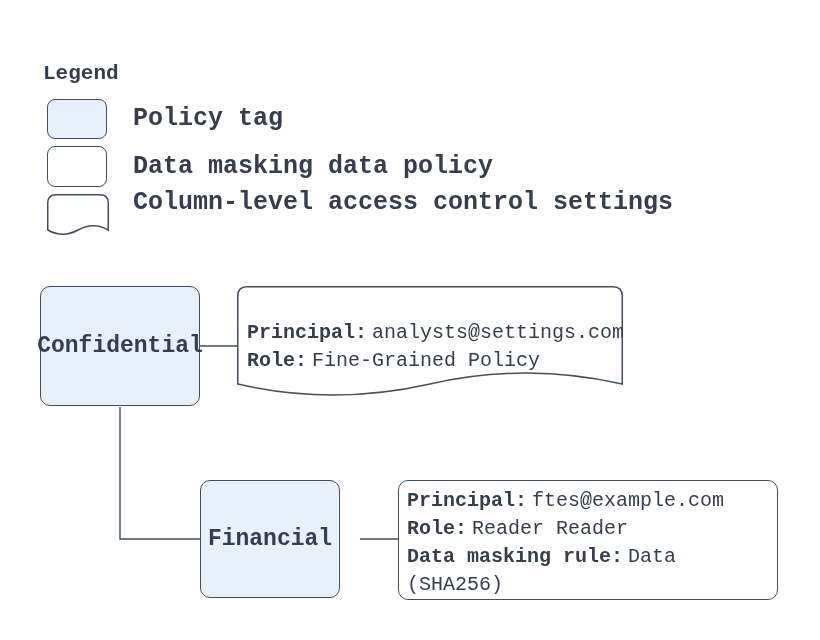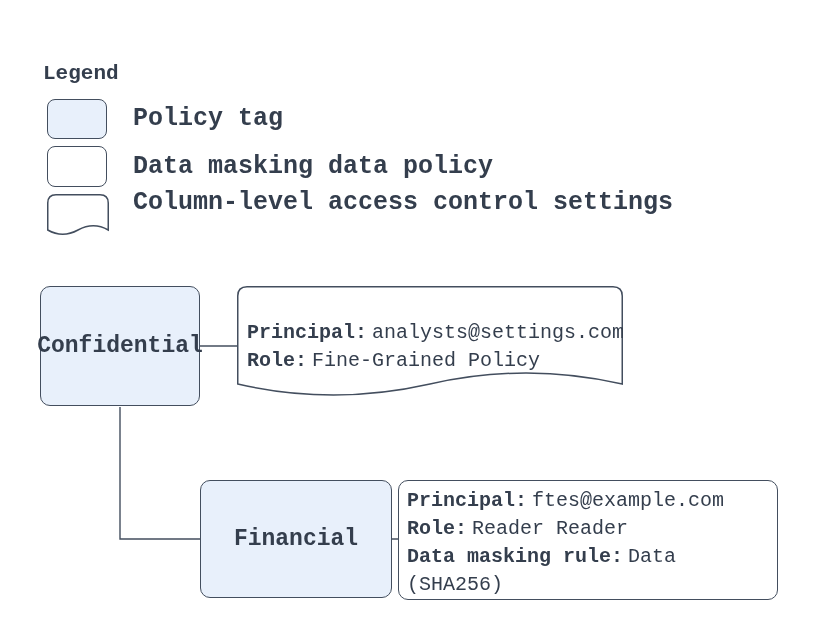--- a/index.html
+++ b/index.html
@@ -94,21 +94,21 @@
   </svg>
   <div class="abs doc-text" style="left:247px; top:319px;">
     <div>
       <span class="kv-label">Principal:</span><span class="kv-value">analysts@settings.com</span>
     </div>
     <div>
       <span class="kv-label">Role:</span><span class="kv-value">Fine-Grained Policy</span>
     </div>
   </div>
 
-  <div class="abs node" style="left:200px; top:480px; width:192px; height:118px;">Financial</div>
+  <div class="abs node" style="left:200px; top:480px; width:140px; height:118px;">Financial</div>
 
   <div class="abs policy-box" style="left:398px; top:480px; width:380px; height:120px;">
     <div>
       <span class="kv-label">Principal:</span><span class="kv-value">ftes@example.com</span>
     </div>
     <div>
       <span class="kv-label">Role:</span><span class="kv-value">Reader Reader</span>
     </div>
     <div>
       <span class="kv-label">Data masking rule:</span><span class="kv-value">Data (SHA256)</span>

